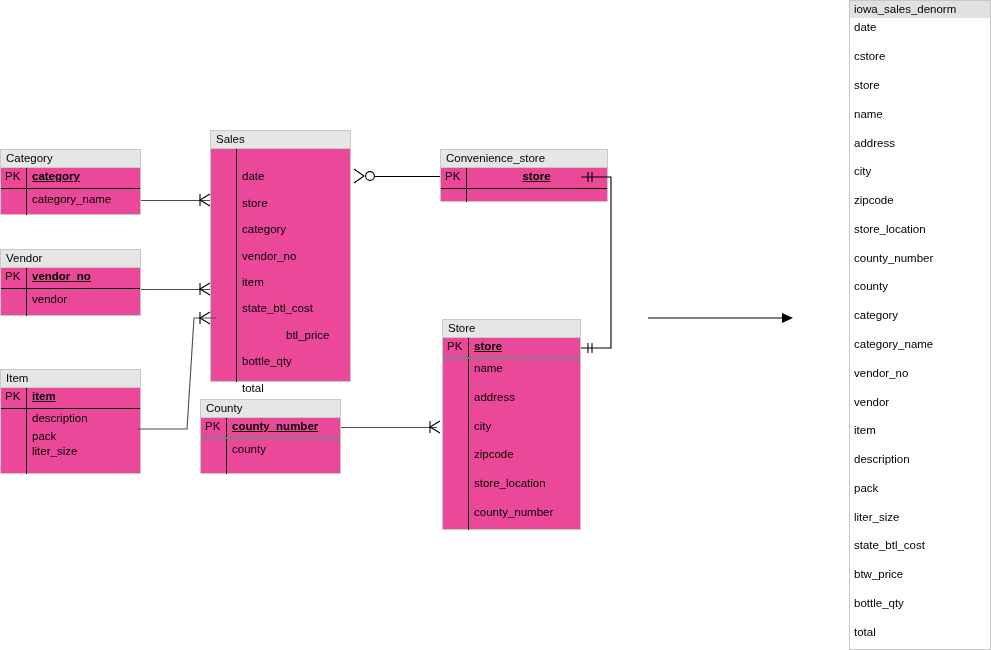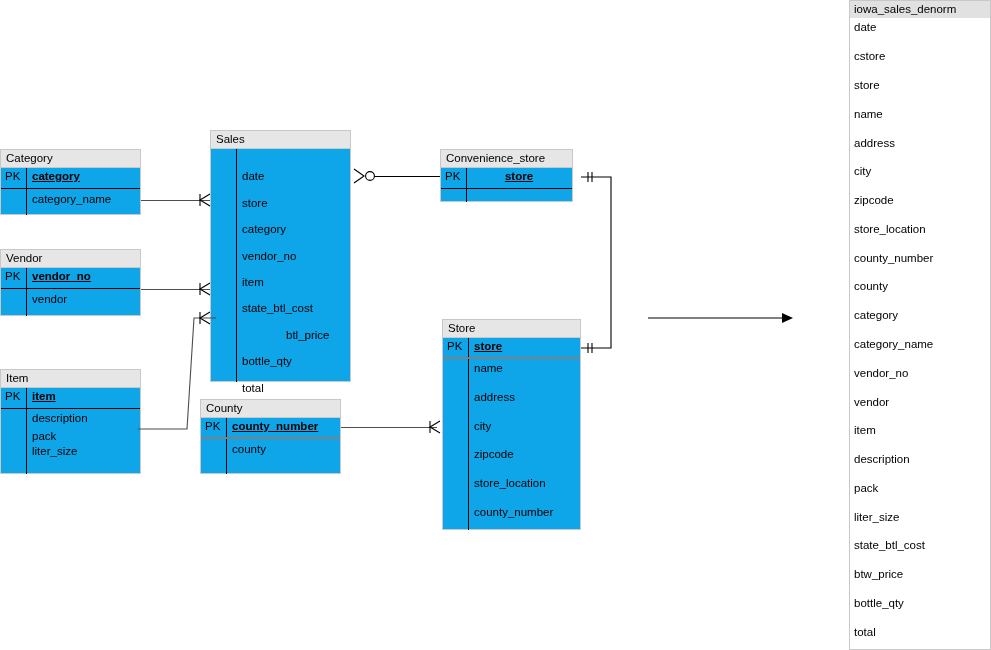--- a/index.html
+++ b/index.html
@@ -17,21 +17,21 @@
     width: 991px;
     height: 650px;
     overflow: hidden;
     background: #ffffff;
   }
 
   
   .entity {
     position: absolute;
     box-sizing: border-box;
-    background: #0ea5e9;
+    background: #ec4899;
     border: 1px solid #c8c8c8;
   }
   .entity-header {
     box-sizing: border-box;
     height: 18px;
     line-height: 17px;
     background: #e6e6e6;
     border-bottom: 1px solid #c8c8c8;
     font-size: 11.5px;
     color: #000000;
@@ -221,21 +221,21 @@
       <div class="pk-row">
         <span class="pk-tag">PK</span>
         <span class="pk-name">county_number</span>
       </div>
       <div class="attrs">
         <span class="attr" style="top:4px;">county</span>
       </div>
     </div>
   </div>
 
-  <div class="entity" style="left:440px; top:149px; width:133px; height:53px;">
+  <div class="entity" style="left:440px; top:149px; width:168px; height:53px;">
     <div class="entity-header">Convenience_store</div>
     <div class="entity-body" style="height:34px;">
       <div class="gutter-line"></div>
       <div class="pk-row thinline">
         <span class="pk-tag">PK</span>
         <span class="pk-name centered">store</span>
       </div>
     </div>
   </div>
 

